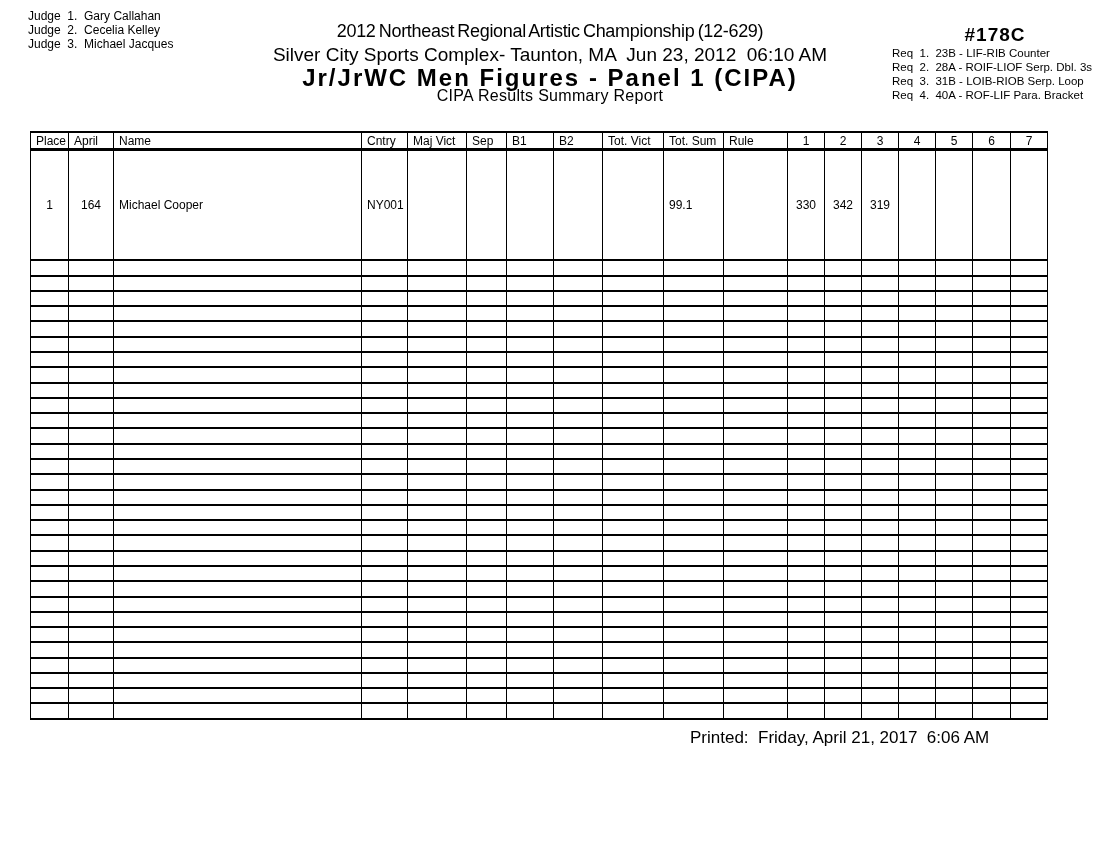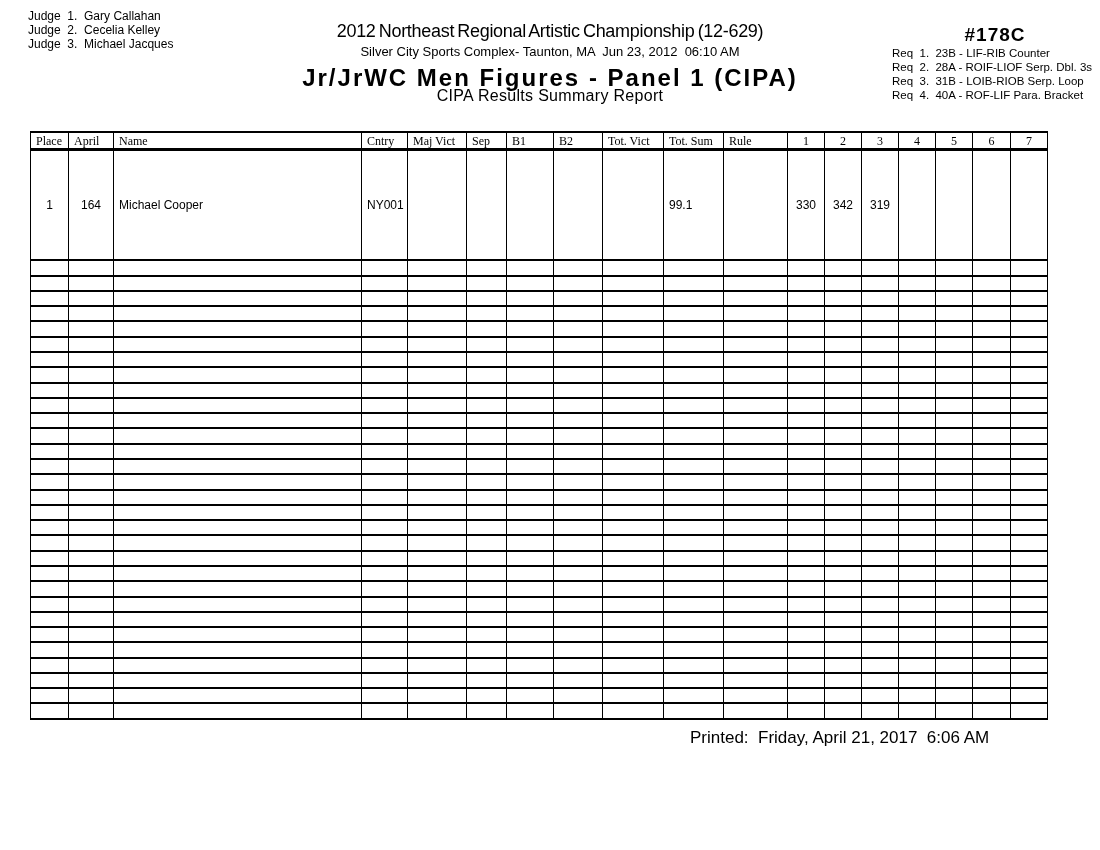--- a/index.html
+++ b/index.html
@@ -7,21 +7,21 @@
     width:1100px;height:850px;background:#ffffff;color:#000000;
     font-family:"Liberation Sans","DejaVu Sans",sans-serif;
     position:relative;overflow:hidden;
   }
   .judges{
     position:absolute;left:28px;top:9px;
     font-size:12px;line-height:14px;white-space:pre;
   }
   .title-line{position:absolute;left:0;width:1100px;text-align:center;line-height:1.1;}
   .t1{top:22px;font-size:18px;font-weight:normal;letter-spacing:-0.3px;word-spacing:-1.5px;}
-  .t2{top:45px;font-size:13px;white-space:pre;}
+  .t2{top:45px;font-size:19px;white-space:pre;}
   .t3{top:65px;font-size:24px;font-weight:bold;letter-spacing:2px;}
   .t4{top:87px;font-size:16px;letter-spacing:0.3px;}
   .evnum{
     position:absolute;left:895px;top:25px;width:200px;text-align:center;
     font-size:19px;font-weight:bold;letter-spacing:1px;line-height:1;
   }
   .reqs{
     position:absolute;left:892px;top:46px;
     font-size:11.5px;line-height:14px;white-space:pre;
   }
@@ -30,21 +30,21 @@
     width:1018px;height:589px;
     border-collapse:collapse;table-layout:fixed;
   }
   .results th,.results td{
     border-left:1px solid #000;border-right:1px solid #000;
     border-top:2px solid #000;border-bottom:2px solid #000;
     font-size:12px;font-weight:normal;
     padding:0 2px 0 5px;text-align:left;vertical-align:middle;
     overflow:hidden;white-space:nowrap;line-height:1;
   }
-  .results thead th{height:15px;border-bottom:3px solid #000;font-family:Liberation Serif, serif;}
+  .results thead th{height:15px;border-bottom:3px solid #000;}
   .results th.c,.results td.c{text-align:center;padding:0;}
   .printed{
     position:absolute;left:690px;top:728px;
     font-size:17px;white-space:pre;
   }
 </style>
 </head>
 <body>
 
 <div class="judges"><div>Judge  1.  Gary Callahan</div><div>Judge  2.  Cecelia Kelley</div><div>Judge  3.  Michael Jacques</div></div>

